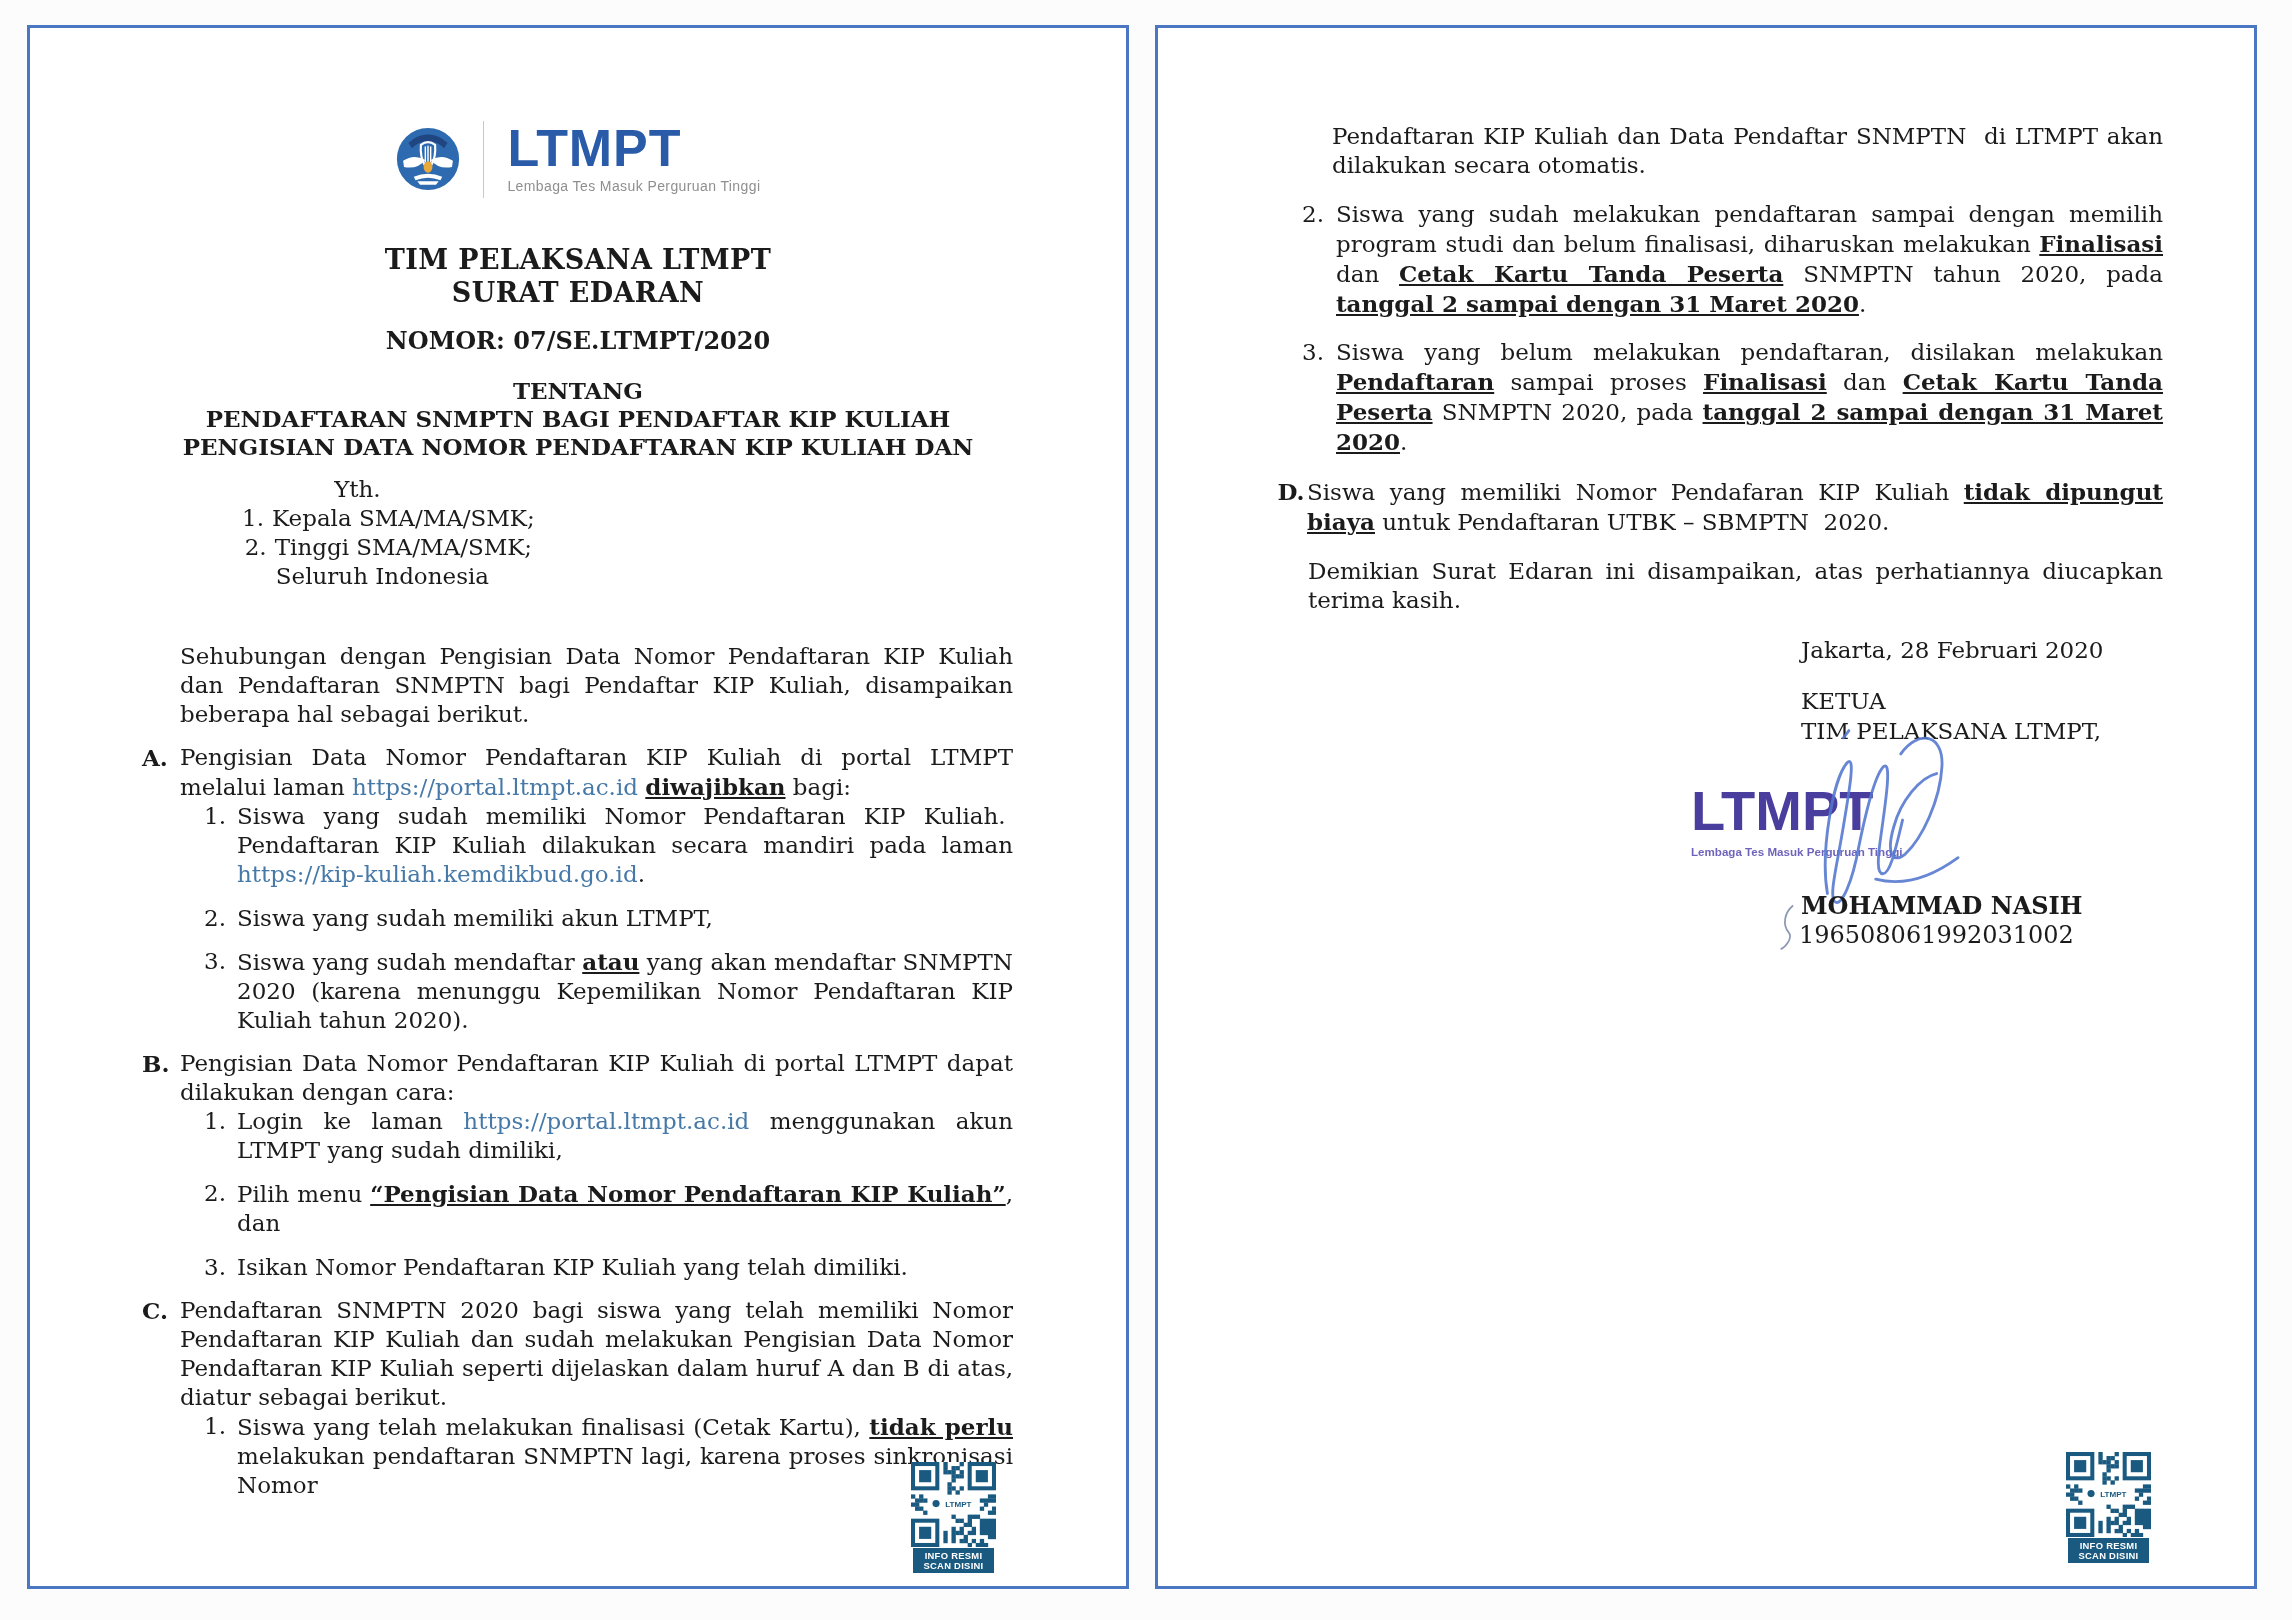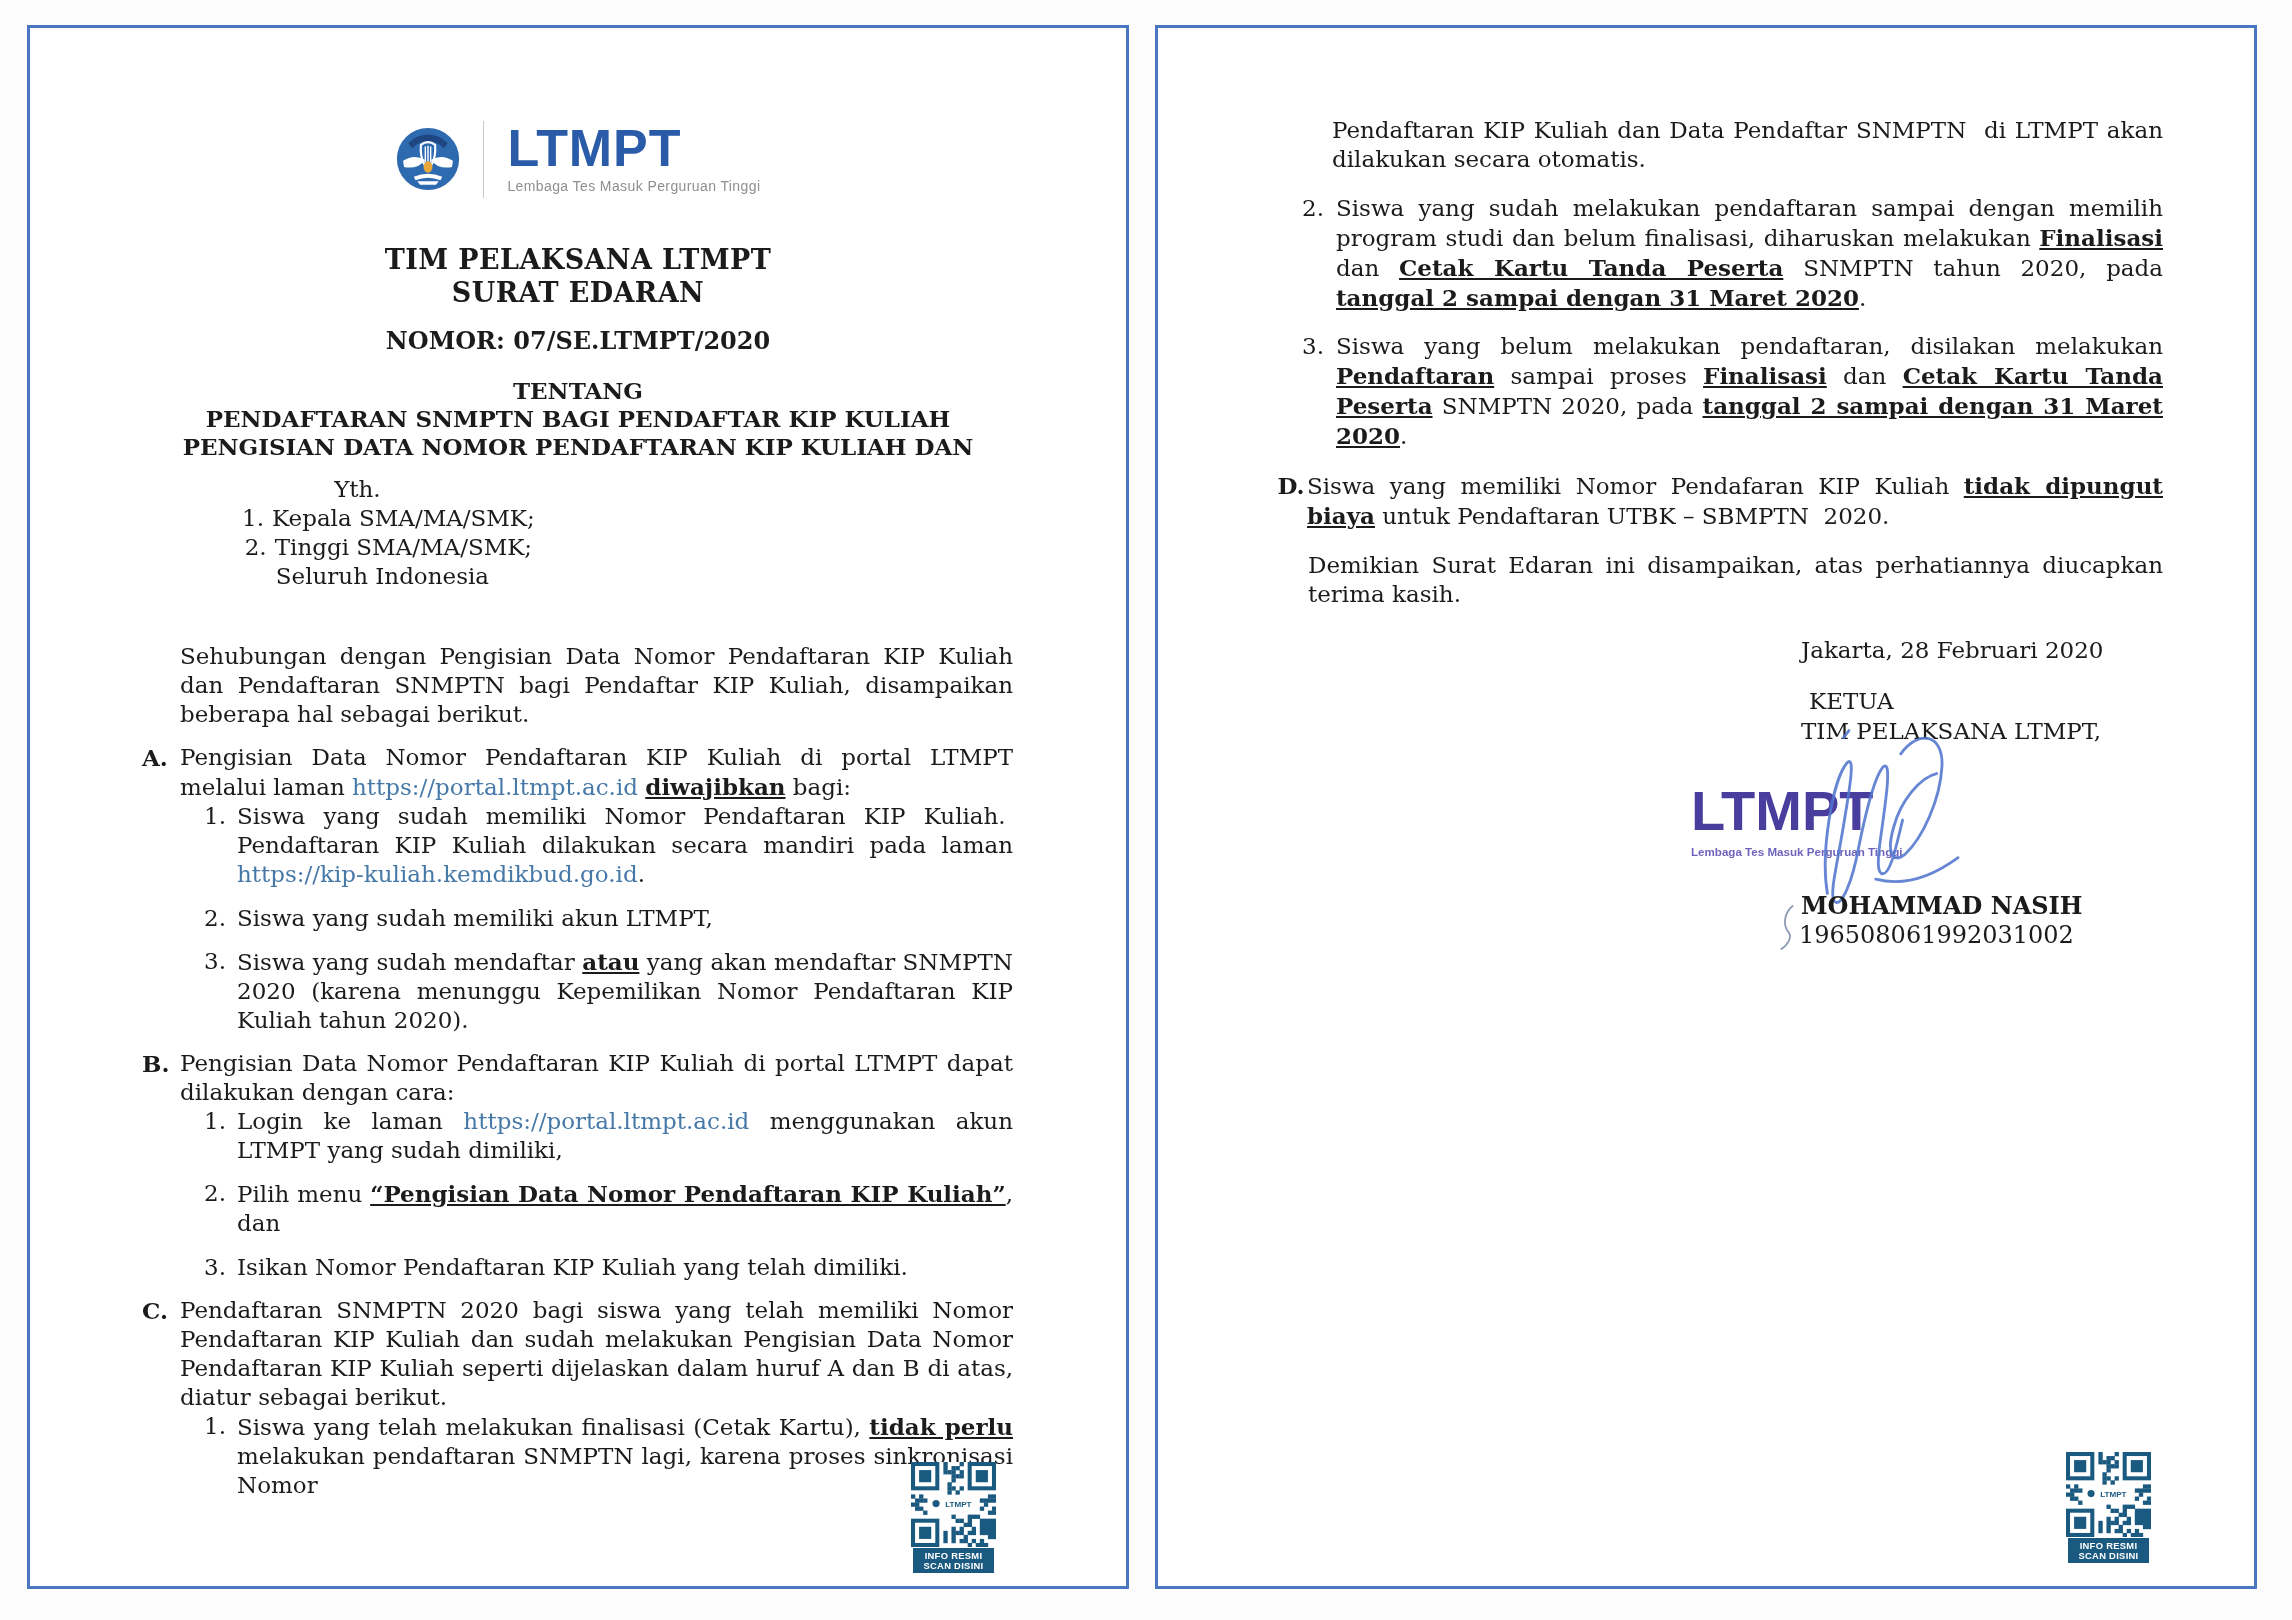--- a/index.html
+++ b/index.html
@@ -36,33 +36,33 @@
   .blk{position:relative;margin:14.3px 113px 0 150px;text-align:justify;}
   .blk:first-child{margin-top:0;}
   .blk.tight{margin-top:0;}
   .blk.gap-lg{margin-top:29px;}
   .blk.gap-xl{margin-top:47px;}
   .blk-num{margin-left:207px;}
   .lbl{position:absolute;}
   .blk-letter>.lbl{left:-38px;font-weight:bold;}
   .blk-num>.lbl{left:-33px;}
   #body2 .blk{margin-left:150px;margin-right:91px;margin-top:19.7px;}
-  #body2 .blk:first-child{margin-top:0;}
+  #body2 .blk:first-child{margin-top:6px;}
   #body2 .blk-cont{margin-left:174px;}
   #body2 .blk-num{margin-left:178px;}
   #body2 .blk-num>.lbl{left:-34px;}
   #body2 .blk-letter{margin-left:149px;}
   #body2 .blk-letter>.lbl{left:-29.6px;}
   .b{font-weight:bold;text-decoration:underline;}
   .lnk{color:#4679a8;cursor:pointer;}
 
   
   .sig-block{position:absolute;left:533px;top:609px;width:537px;height:376px;font-size:23px;}
   .sig-l1{position:absolute;left:110px;top:0;}
-  .sig-l2{position:absolute;left:110px;top:51px;margin-left:8px;}
+  .sig-l2{position:absolute;left:110px;top:51px;}
   .sig-l3{position:absolute;left:110px;top:81px;}
   .stamp{position:absolute;left:0;top:146px;width:197px;}
   .stamp-brand{font-family:"Liberation Sans",sans-serif;font-weight:bold;font-size:56px;line-height:1;color:#3c2f96;opacity:.93;letter-spacing:0;}
   .stamp-tagline{font-family:"Liberation Sans",sans-serif;font-size:11.6px;font-weight:bold;color:#5f53b5;margin-top:6.3px;white-space:nowrap;opacity:.9;}
   .sig-strokes{position:absolute;left:106px;top:90px;}
   .sig-curl{position:absolute;left:86px;top:265px;}
   .sig-name{position:absolute;left:110px;top:254px;font-weight:bold;font-size:24px;white-space:nowrap;}
   .sig-nip{position:absolute;left:108px;top:284px;font-size:24px;white-space:nowrap;}
 
   

